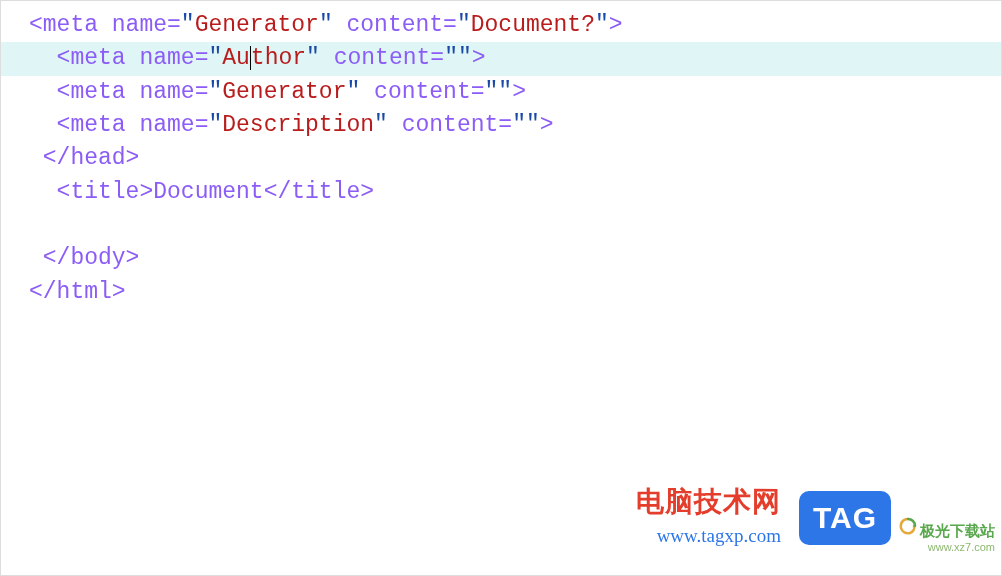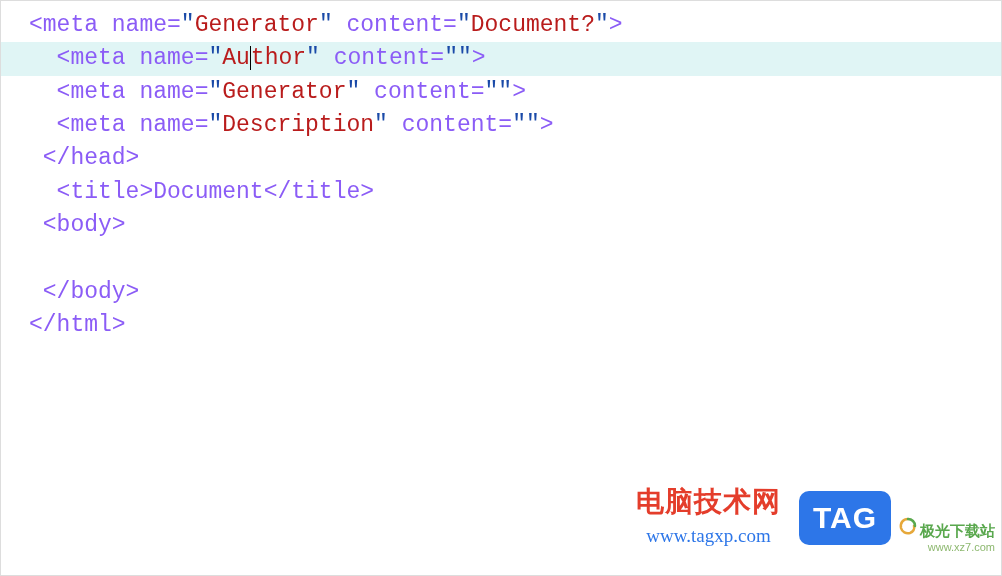--- a/index.html
+++ b/index.html
@@ -33,21 +33,21 @@
     height: 24px;
     background: #000;
     vertical-align: middle;
     margin: 0;
     position: relative;
   }
   .watermark-group {
     position: absolute;
     bottom: 28px;
     right: 220px;
-    text-align: center;
+    text-align: right;
   }
   .wm-title {
     font-family: 'Microsoft YaHei', Arial, sans-serif;
     font-weight: 800;
     font-size: 28px;
     color: #e43d2b;
     letter-spacing: 1px;
   }
   .wm-url {
     font-family: Liberation Serif, serif;
@@ -101,21 +101,20 @@
   <div class="code-line"><span class="punct">&lt;meta name=</span><span class="string-quote">"</span><span class="attrval-red">Generator</span><span class="string-quote">"</span><span class="punct"> content=</span><span class="string-quote">"</span><span class="attrval-red">Document?</span><span class="string-quote">"</span><span class="punct">&gt;</span></div>
 
   <div class="code-line highlighted"><span class="punct">  &lt;meta name=</span><span class="string-quote">"</span><span class="attrval-red">Au</span><span class="cursor"></span><span class="attrval-red">thor</span><span class="string-quote">"</span><span class="punct"> content=</span><span class="string-quote">"</span><span class="attrval-red"></span><span class="string-quote">"</span><span class="punct">&gt;</span></div>
 
   <div class="code-line"><span class="punct">  &lt;meta name=</span><span class="string-quote">"</span><span class="attrval-red">Generator</span><span class="string-quote">"</span><span class="punct"> content=</span><span class="string-quote">"</span><span class="attrval-red"></span><span class="string-quote">"</span><span class="punct">&gt;</span></div>
 
   <div class="code-line"><span class="punct">  &lt;meta name=</span><span class="string-quote">"</span><span class="attrval-red">Description</span><span class="string-quote">"</span><span class="punct"> content=</span><span class="string-quote">"</span><span class="attrval-red"></span><span class="string-quote">"</span><span class="punct">&gt;</span></div>
 
   <div class="code-line"><span class="punct"> &lt;/head&gt;</span></div>
   <div class="code-line"><span class="punct">  &lt;title&gt;Document&lt;/title&gt;</span></div>
-  <div class="code-line"><span class="punct"> &lt;body&gt;</span></div>
   <div class="code-line"><span class="punct">  </span></div>
   <div class="code-line"><span class="punct"> &lt;/body&gt;</span></div>
   <div class="code-line"><span class="punct">&lt;/html&gt;</span></div>
 </div>
 
 <div class="watermark-group">
   <div class="wm-title">电脑技术网</div>
   <div class="wm-url">www.tagxp.com</div>
 </div>
 

